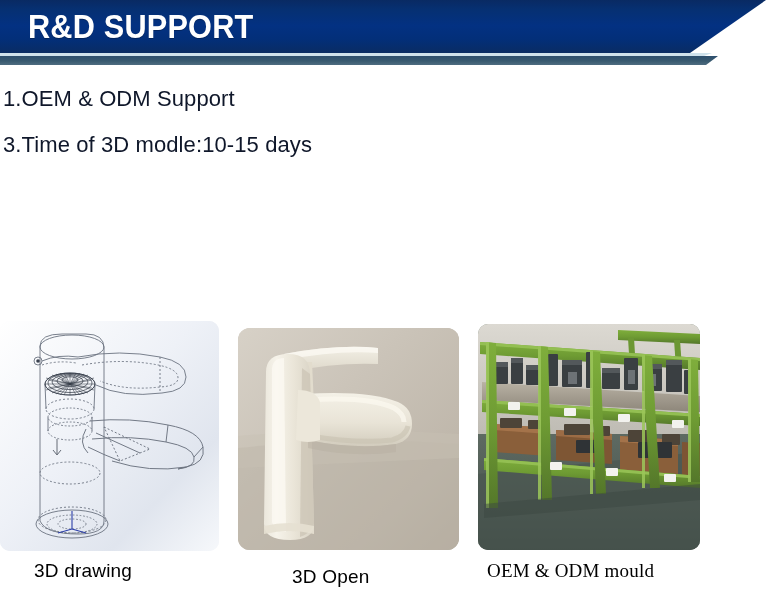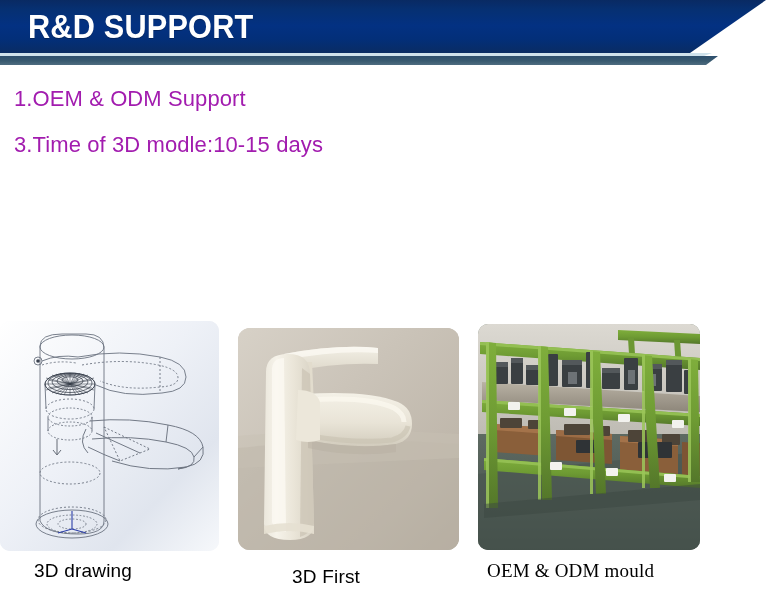--- a/index.html
+++ b/index.html
@@ -76,23 +76,23 @@
 
   
   .list {
     position: absolute;
     left: 0;
     top: 76px;
     width: 520px;
   }
   .list-item {
     font-size: 22px;
-    color: #a21caf;
+    color: #0f172a;
     line-height: 46px;
-    padding-left: 14px;
+    padding-left: 3px;
     white-space: nowrap;
     letter-spacing: 0.1px;
   }
 
   
   .photo-row {
     position: absolute;
     left: 0;
     top: 320px;
     width: 766px;
@@ -409,14 +409,14 @@
         <rect x="128" y="144" width="12" height="8" rx="1"></rect>
         <rect x="186" y="150" width="12" height="8" rx="1"></rect>
       </g>
 
       <path d="M6 180 L222 160 L222 176 L6 194 Z" fill="#3c4742" opacity="0.5"></path>
     </svg>
   </div>
 </div>
 
 <div class="caption cap-1">3D drawing</div>
-<div class="caption cap-2">3D First</div>
+<div class="caption cap-2">3D Open</div>
 <div class="caption cap-3">OEM &amp; ODM mould</div>
 
 </body></html>

